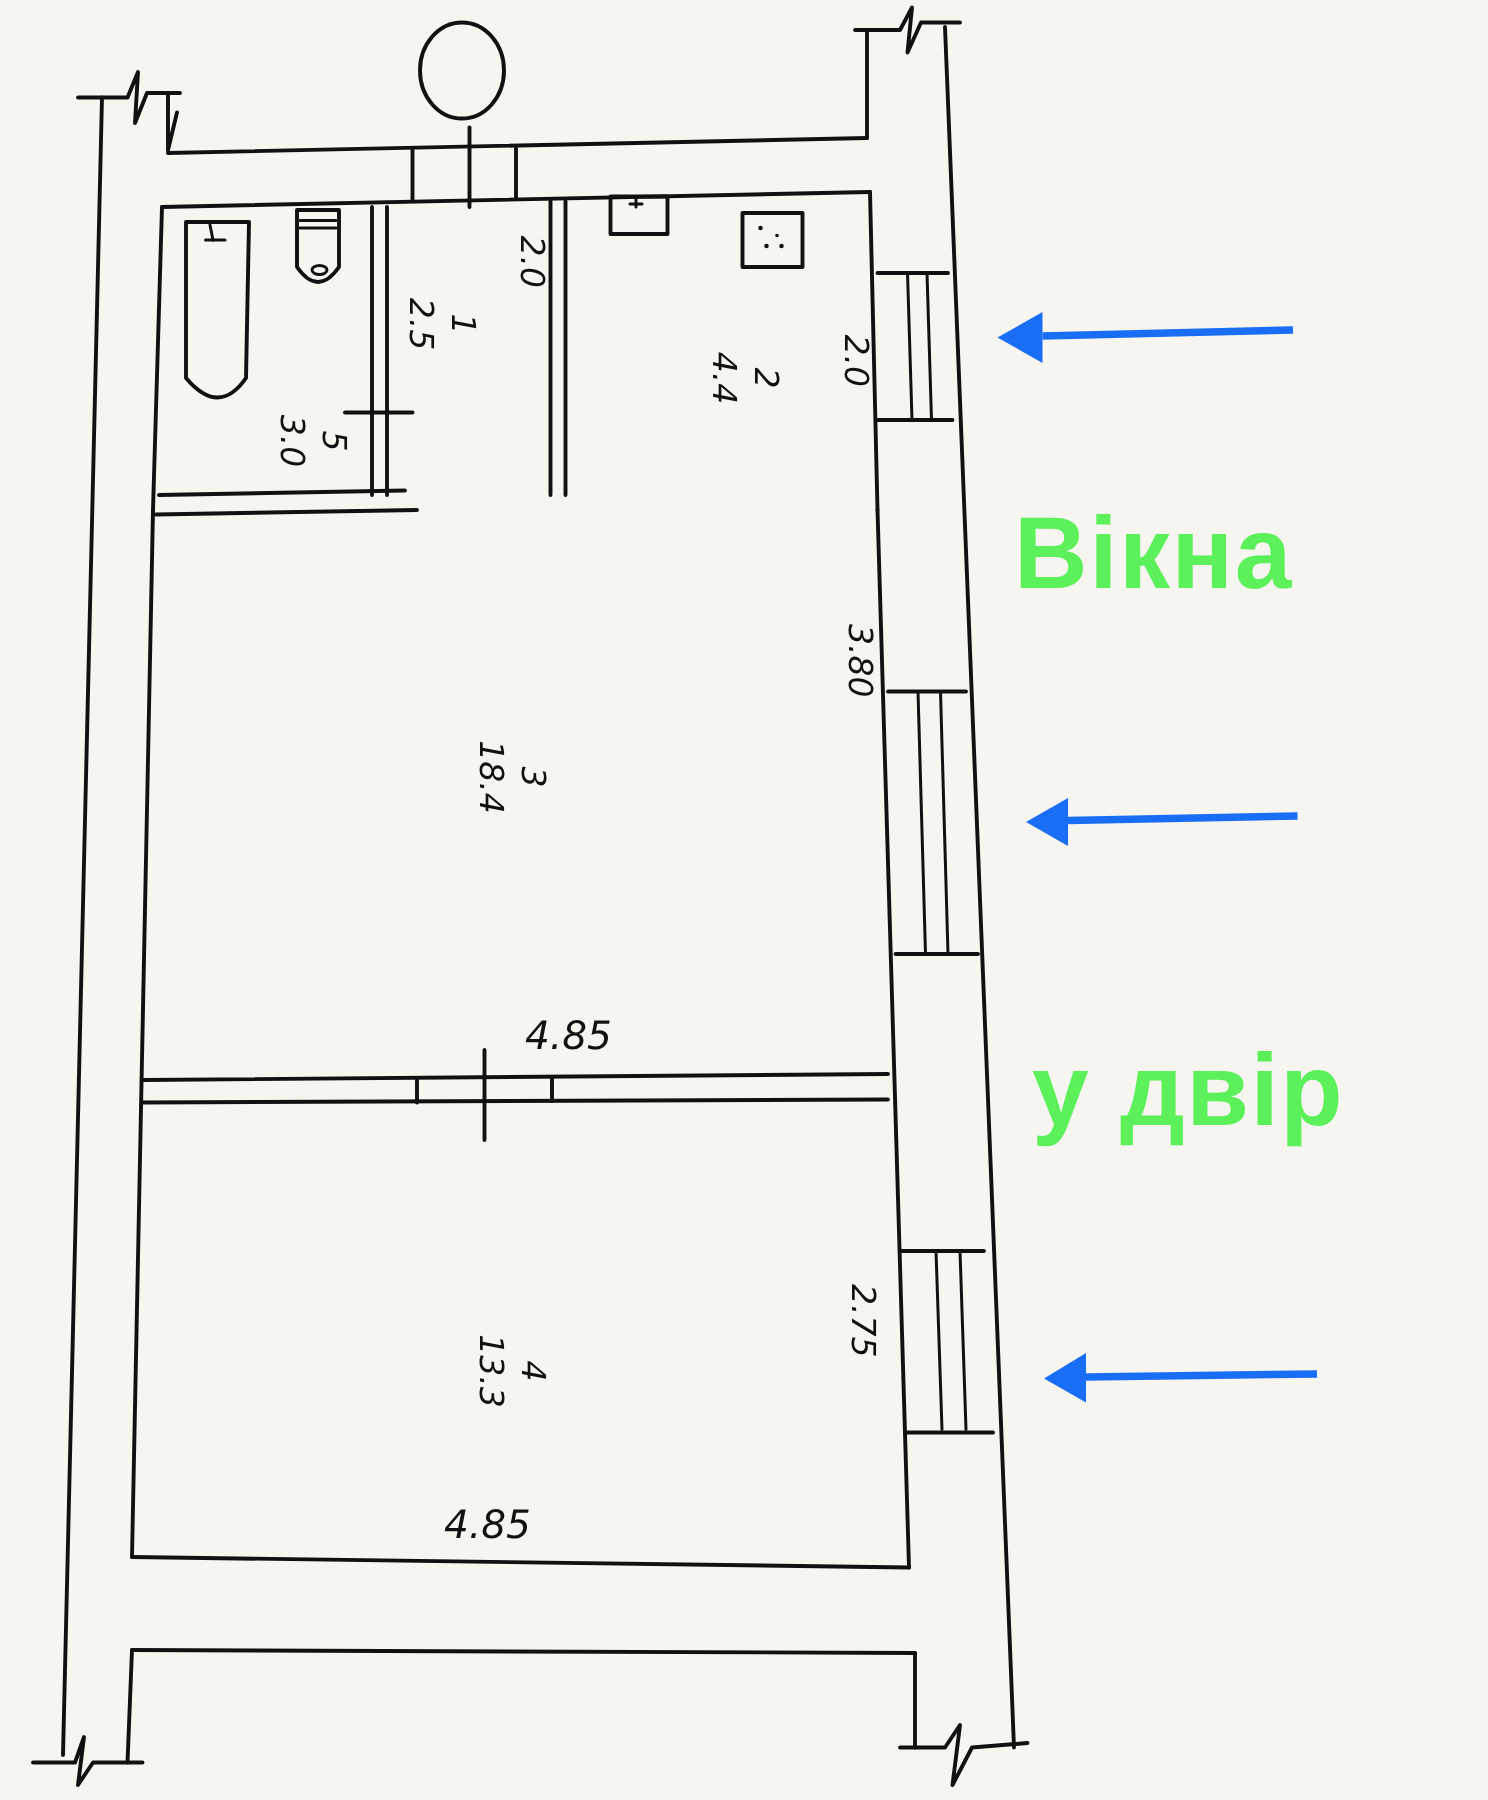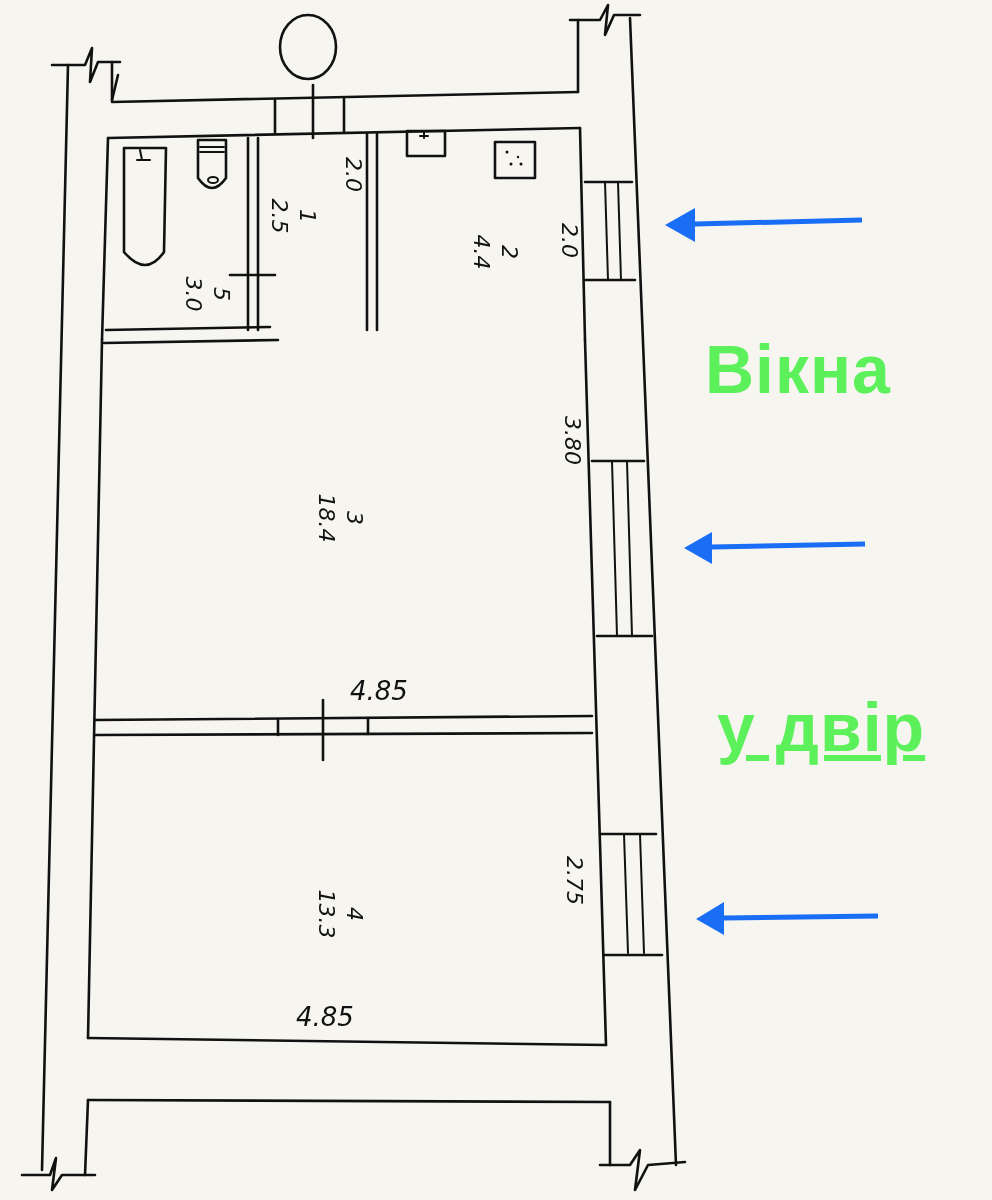--- a/index.html
+++ b/index.html
@@ -33,21 +33,20 @@
   .room-label .bar { width: 62px; height: 2px; background: #111; margin: 2px 0; }
   .room-label .area { font-size: 22px; line-height: 24px; }
   .annot {
     position: absolute;
     color: #5cf05a;
     font-family: "Liberation Sans", sans-serif;
     font-weight: bold;
     font-size: 68px;
     letter-spacing: 1px;
     white-space: nowrap;
-    margin-left: 29px;
   }
 </style>
 </head>
 <body>
 
 <svg id="plan" width="992" height="1200" viewBox="0 0 992 1200">
 
   <g>
     <line class="ink" x1="68" y1="65" x2="42" y2="1170"></line>
     <line class="ink" x1="118" y1="75" x2="112" y2="100"></line>
@@ -184,13 +183,13 @@
 </div>
 
 <span class="hand" style="left:336px; top:162px; transform:rotate(90deg);">2.0</span>
 <span class="hand" style="left:552px; top:228px; transform:rotate(90deg);">2.0</span>
 <span class="hand" style="left:548px; top:428px; transform:rotate(90deg);">3.80</span>
 <span class="hand" style="left:350px; top:676px; font-size:26px;">4.85</span>
 <span class="hand" style="left:550px; top:868px; transform:rotate(90deg);">2.75</span>
 <span class="hand" style="left:296px; top:1002px; font-size:26px;">4.85</span>
 
 <div class="annot" style="left:676px; top:330px;">Вікна</div>
-<div class="annot" style="left:688px; top:688px;text-decoration:underline;">у двір</div>
+<div class="annot" style="left:688px; top:688px;">у двір</div>
 
 </body></html>

